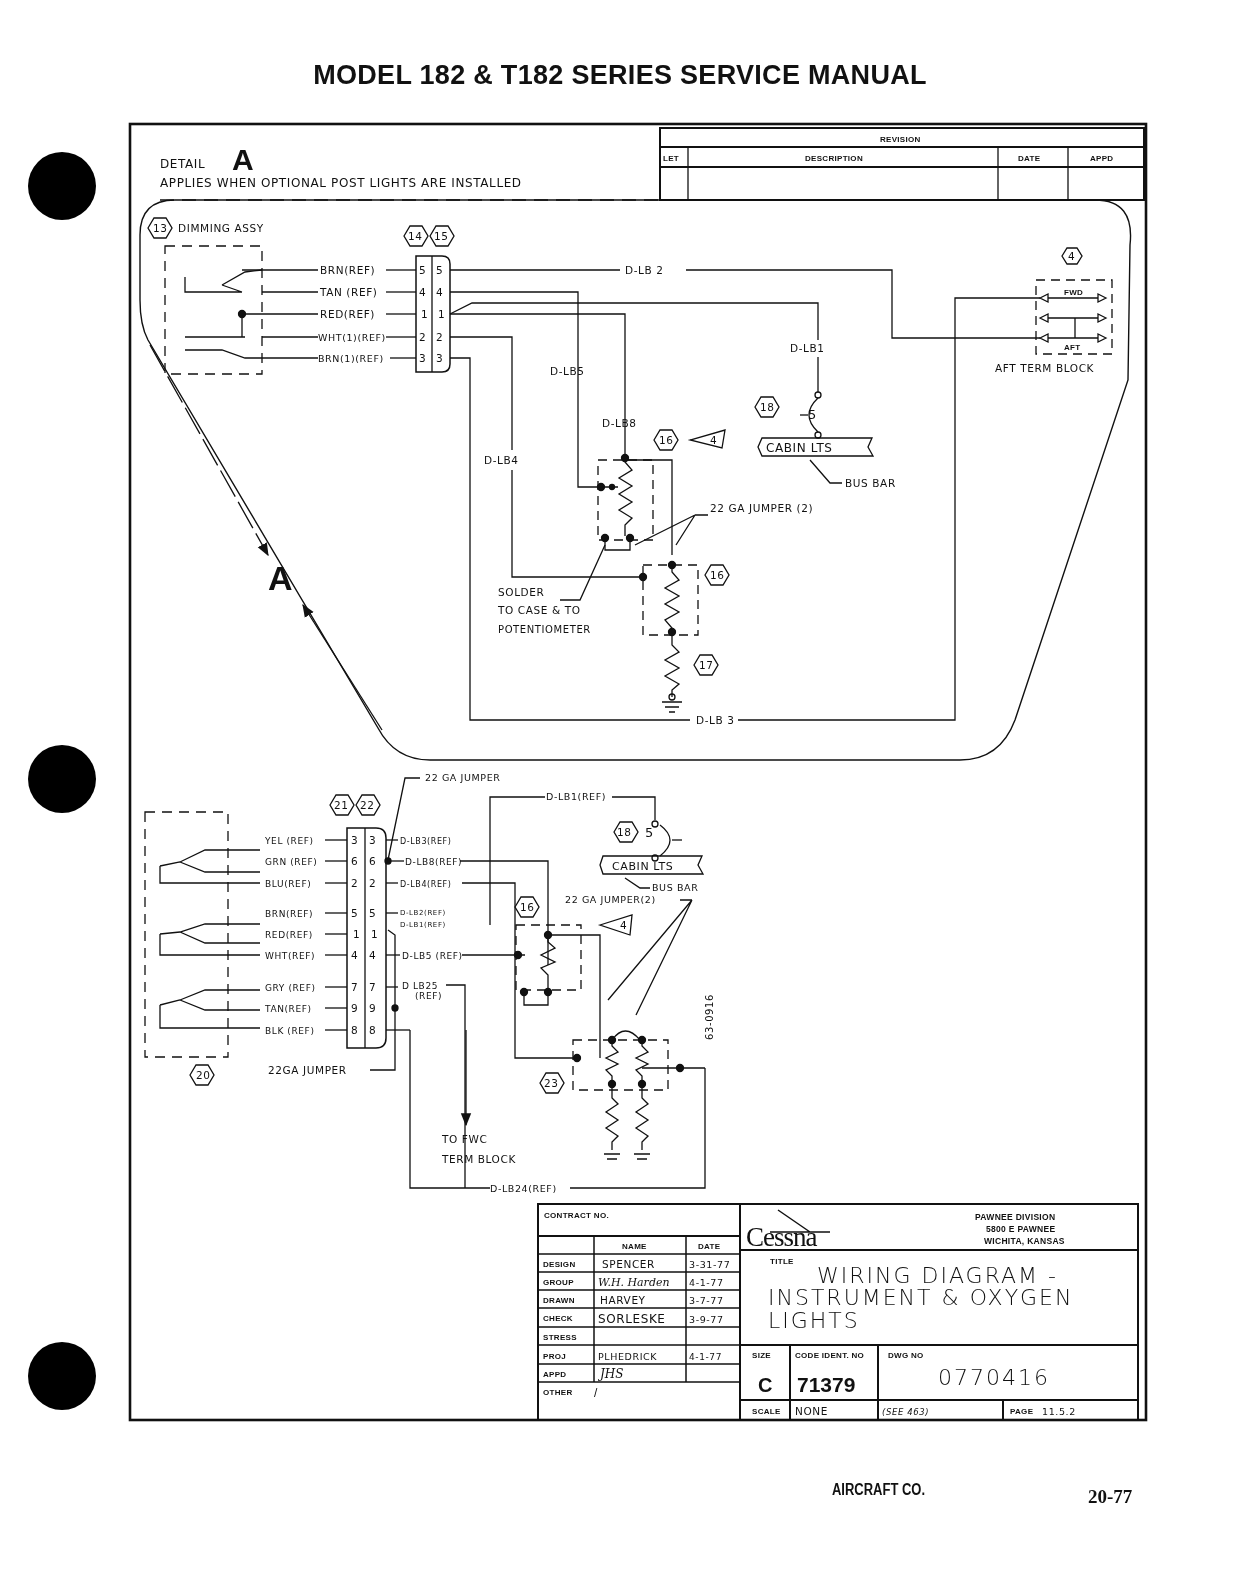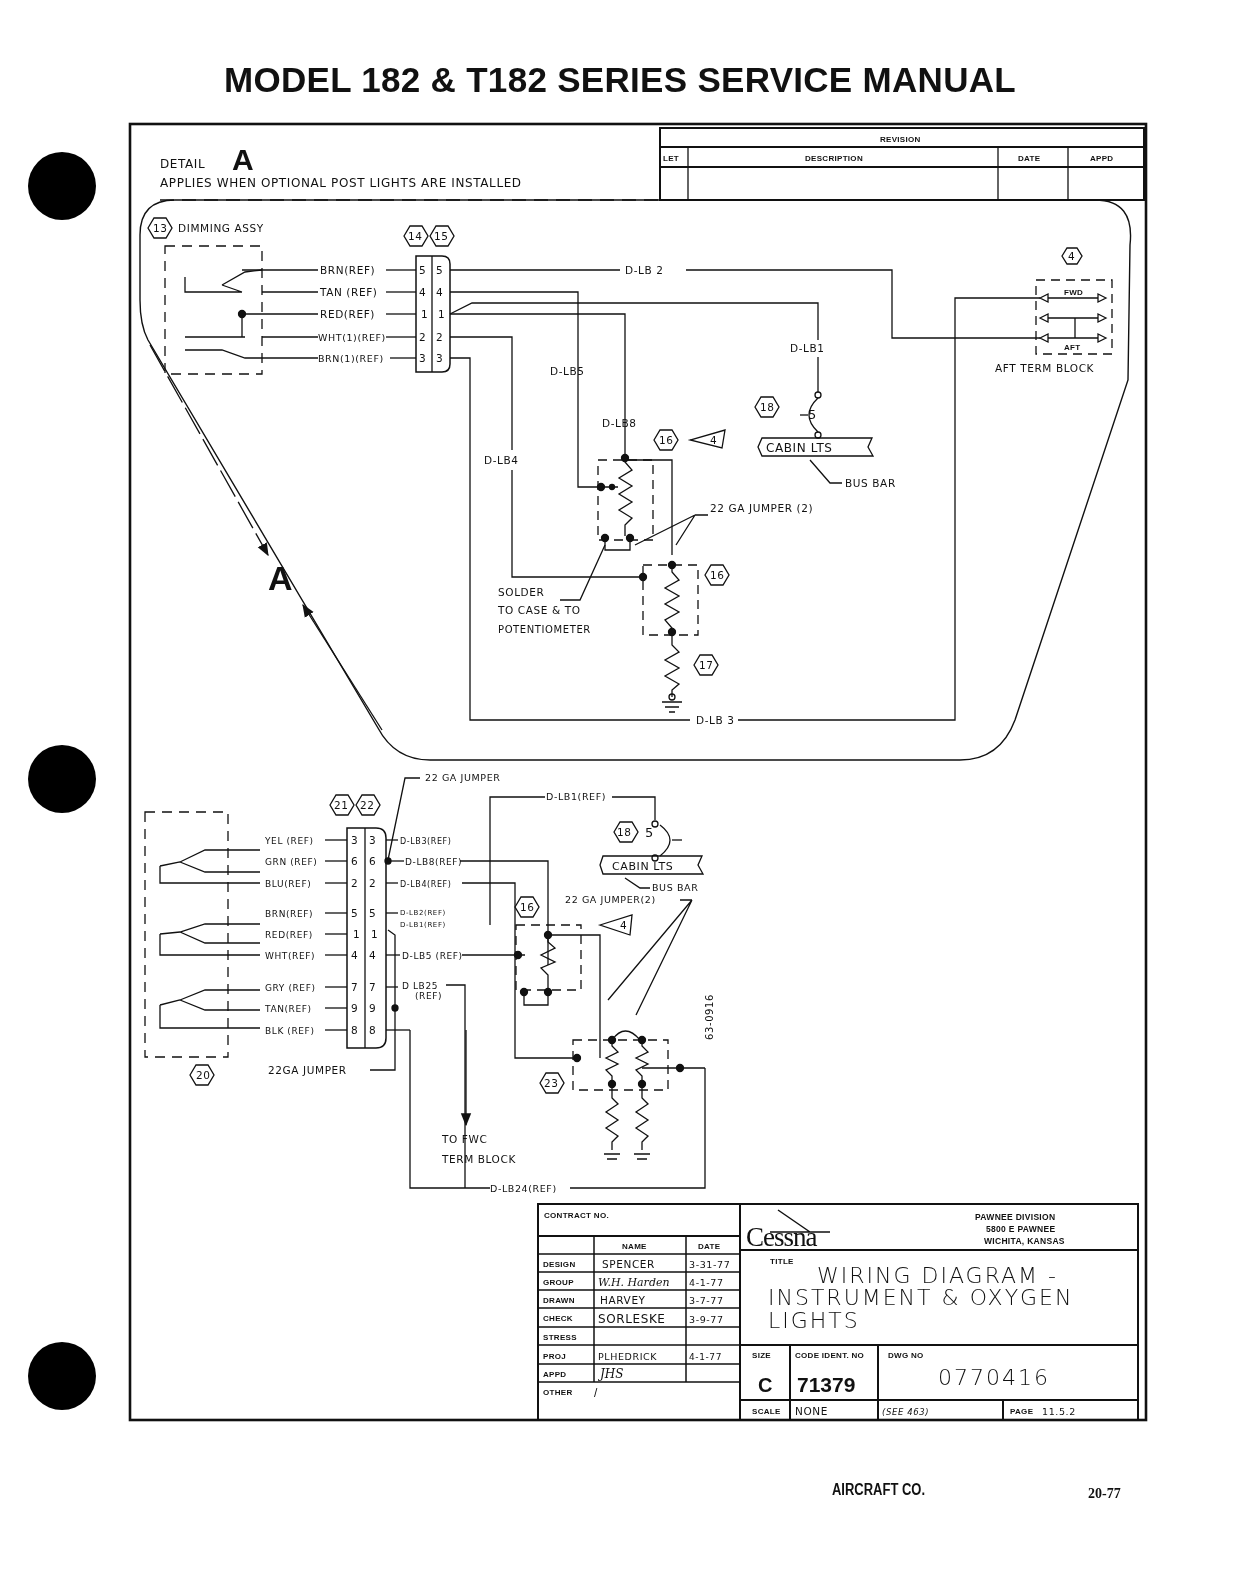--- a/index.html
+++ b/index.html
@@ -1,19 +1,19 @@
 <!DOCTYPE html>
 <html><head>
 <meta charset="utf-8">
 <style>
   html,body{margin:0;padding:0;background:#fff;}
   body{width:1240px;height:1590px;position:relative;overflow:hidden;font-family:"Liberation Sans",sans-serif;color:#111;}
-  .hdr{position:absolute;left:0;width:1240px;top:60px;text-align:center;font-weight:bold;font-size:35px;letter-spacing:0.3px;}
+  .hdr{position:absolute;left:0;width:1240px;top:60px;text-align:center;font-weight:bold;font-size:27px;letter-spacing:0.3px;}
   .hole{position:absolute;left:28px;width:68px;height:68px;border-radius:50%;background:#000;}
-  .pgno{position:absolute;left:1088px;top:1486px;font-family:"Liberation Serif",serif;font-weight:bold;font-size:14px;}
+  .pgno{position:absolute;left:1088px;top:1486px;font-family:"Liberation Serif",serif;font-weight:bold;font-size:19px;}
   svg{position:absolute;left:0;top:0;}
   svg text{font-family:"Liberation Sans",sans-serif;fill:#111;}
   .hand{font-family:"DejaVu Sans",sans-serif;font-size:10.5px;letter-spacing:0.6px;}
   .tiny{font-family:"Liberation Sans",sans-serif;font-weight:bold;font-size:8px;letter-spacing:0.3px;}
   .hw{font-family:"DejaVu Sans",sans-serif;font-size:22px;letter-spacing:2px;font-weight:200;}
 </style>
 </head>
 <body>
 
 <div class="hdr">MODEL 182 &amp; T182 SERIES SERVICE MANUAL</div>

